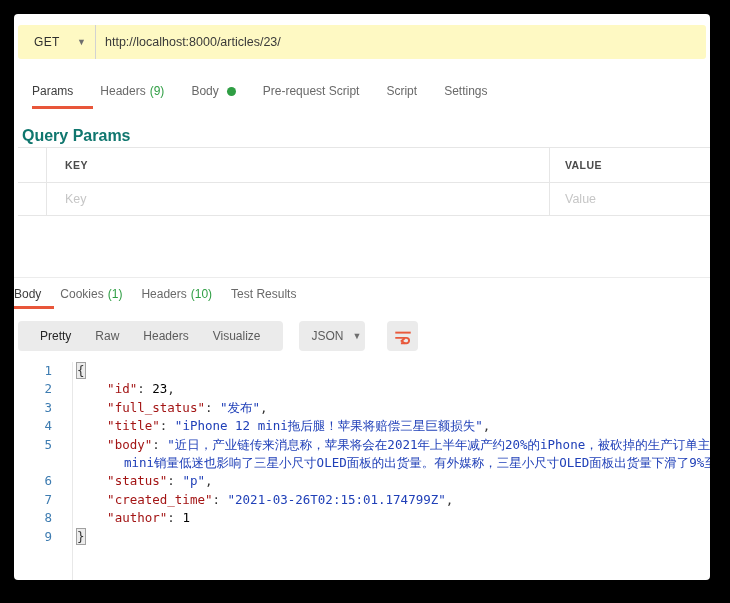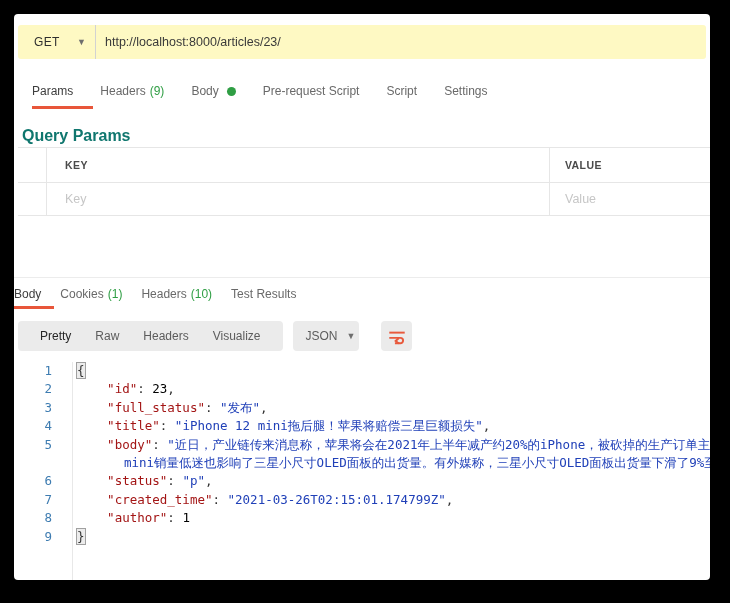--- a/index.html
+++ b/index.html
@@ -51,21 +51,21 @@
   .resp-sep { position:absolute; top:263px; left:0; right:0; height:1px; background:#ececec; }
   .resp-tabs { position:absolute; top:264px; left:0; right:0; height:31px;
                display:flex; align-items:center; gap:19px; }
   .resp-tabs .tab.active::after { right:-13px; }
 
   .toolbar { position:absolute; top:307px; left:4px; height:30px; display:flex; }
   .pill { background:#ebebeb; border-radius:4px; height:30px; display:flex; align-items:center; }
   .view-group { padding:0 10px; }
   .view-item { font-size:12px; color:#5c5c5c; padding:0 12px; cursor:pointer; }
   .view-item.active { color:#252525; }
-  .fmt-select { margin-left:10px; padding:0 4px 0 13px; cursor:pointer; }
+  .fmt-select { margin-left:16px; padding:0 4px 0 13px; cursor:pointer; }
   .fmt-label { font-size:12px; color:#5c5c5c; margin-right:9px; }
   .wrap-btn { margin-left:22px; width:31px; justify-content:center; cursor:pointer; }
 
   
   .code-area { position:absolute; top:348px; left:0; right:0; bottom:0;
                font-family:"DejaVu Sans Mono", monospace; font-size:12.5px;
                overflow:hidden; }
   .gutter-border { position:absolute; left:58px; top:0; bottom:0; width:1px; background:#e8e8e8; }
   .code-line { display:flex; height:18.4px; line-height:18.4px; white-space:pre; }
   .gutter { width:58px; flex:0 0 58px; text-align:right; padding-right:20px;

